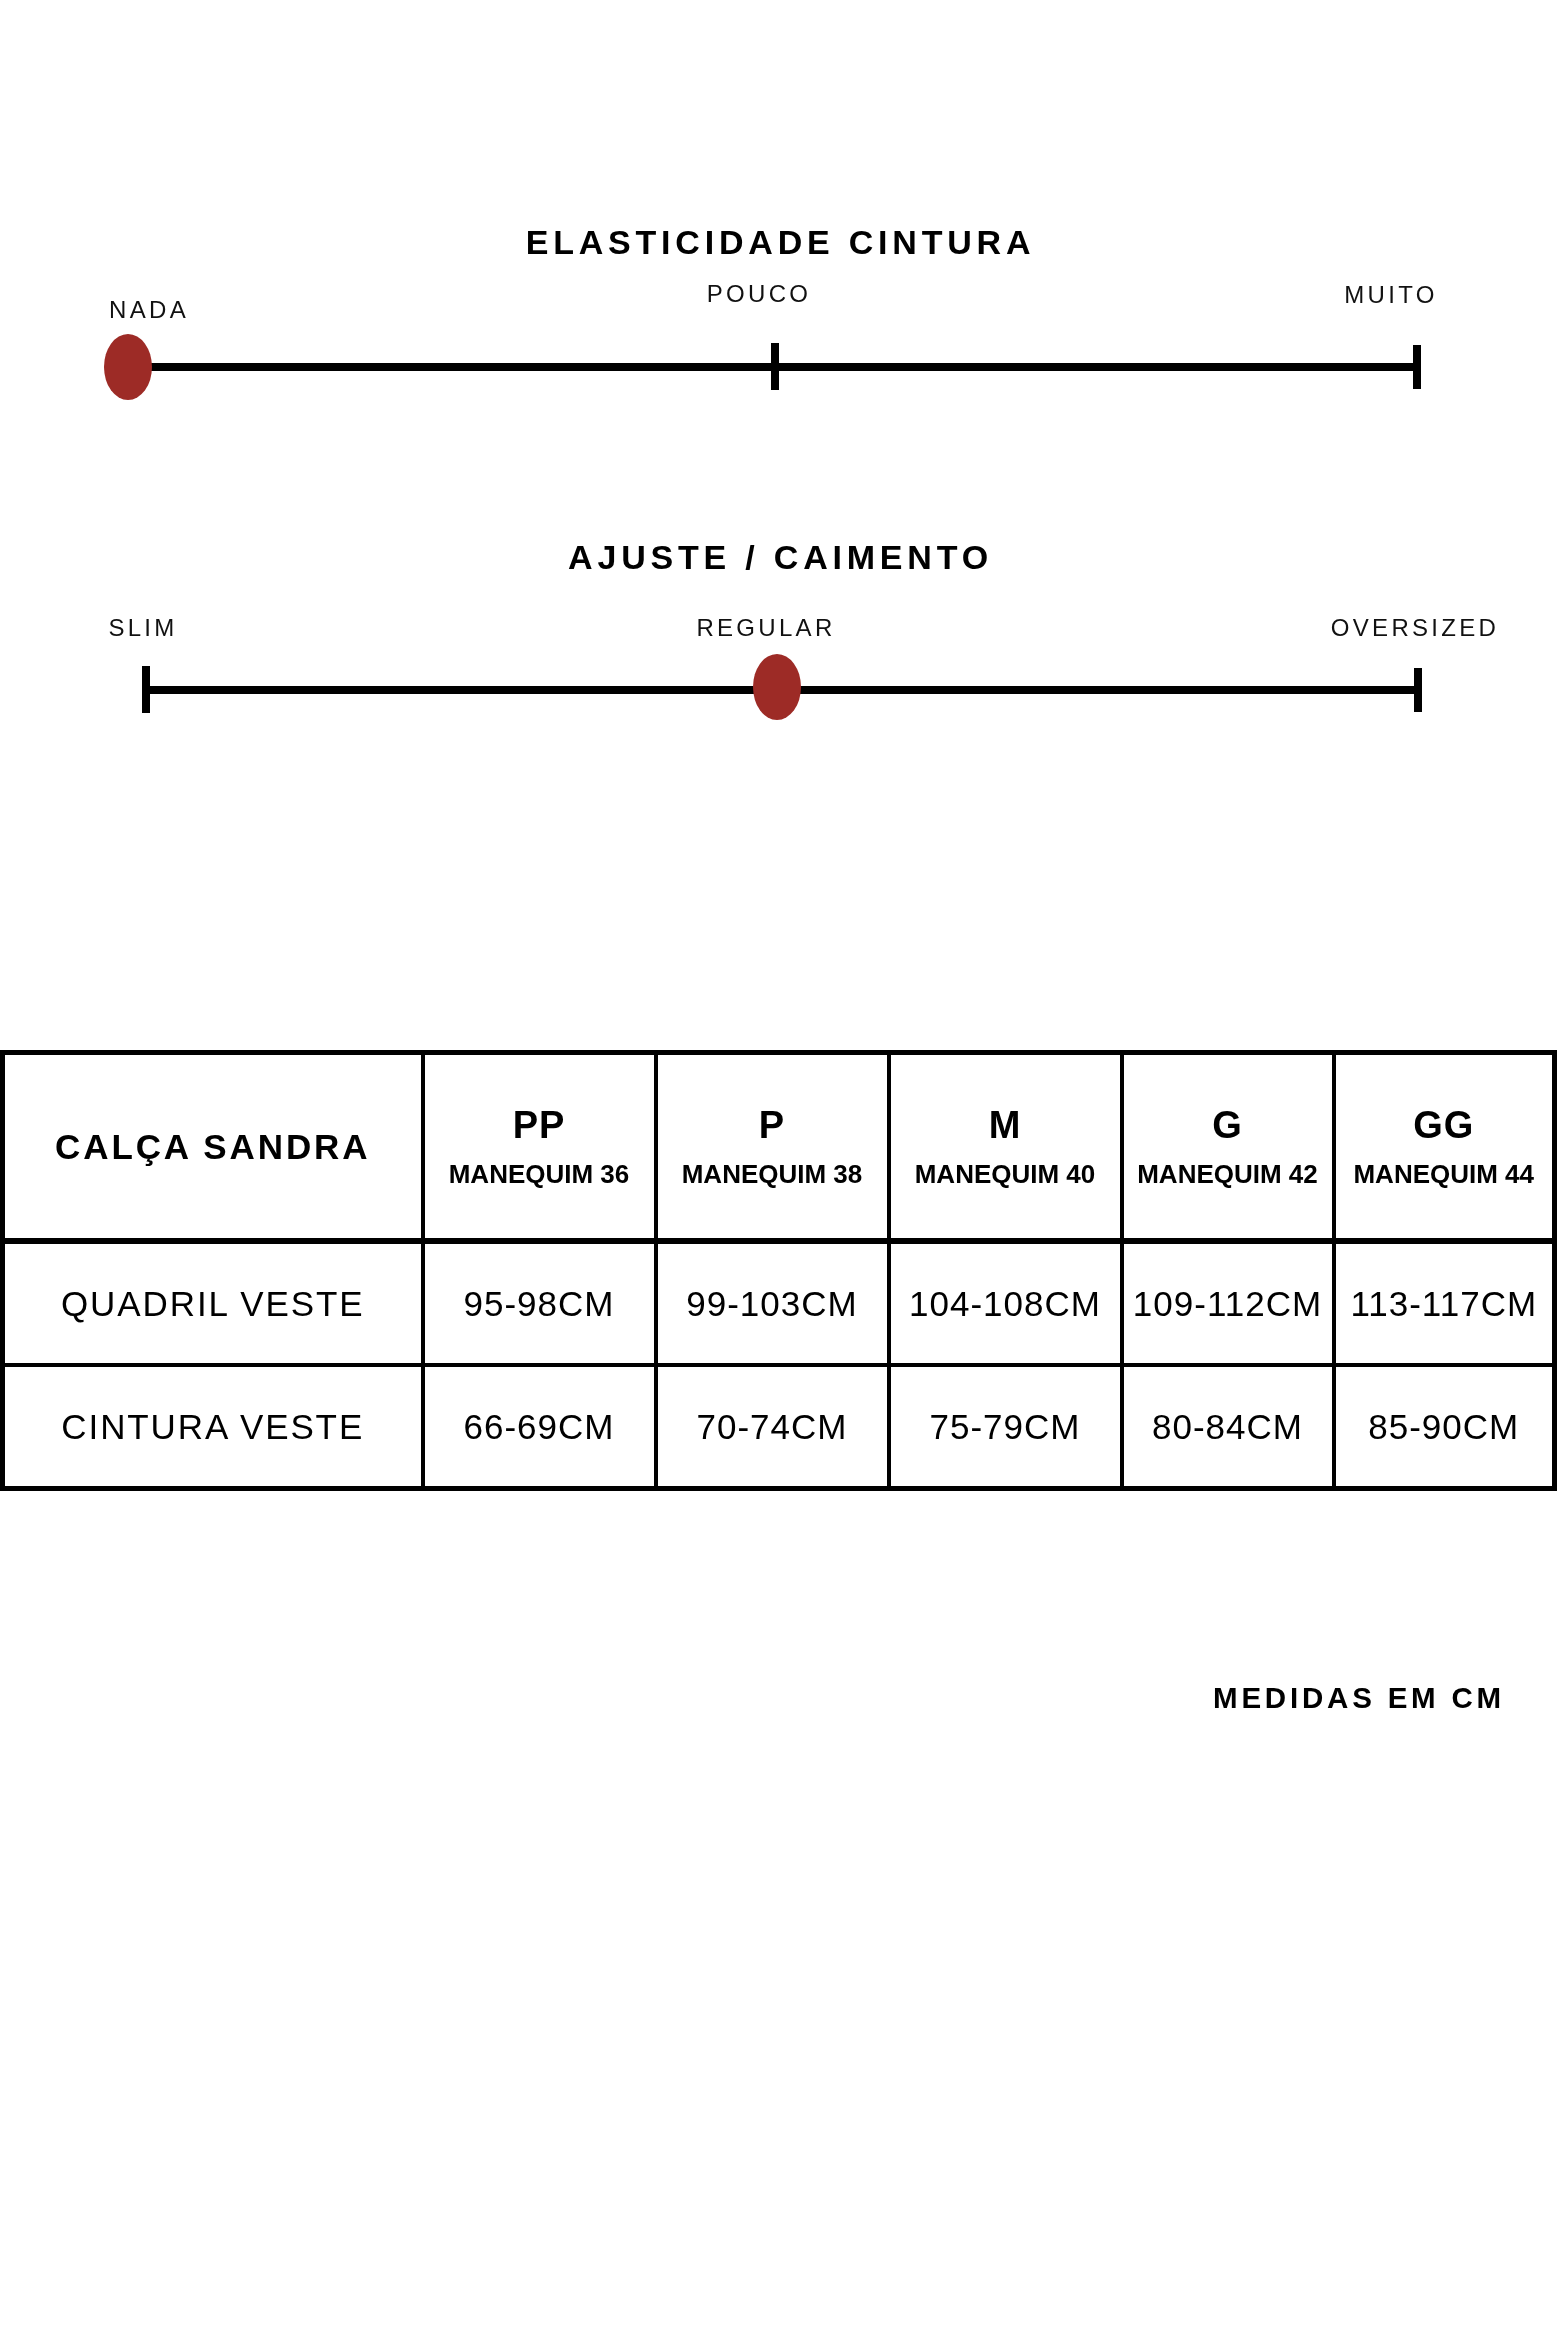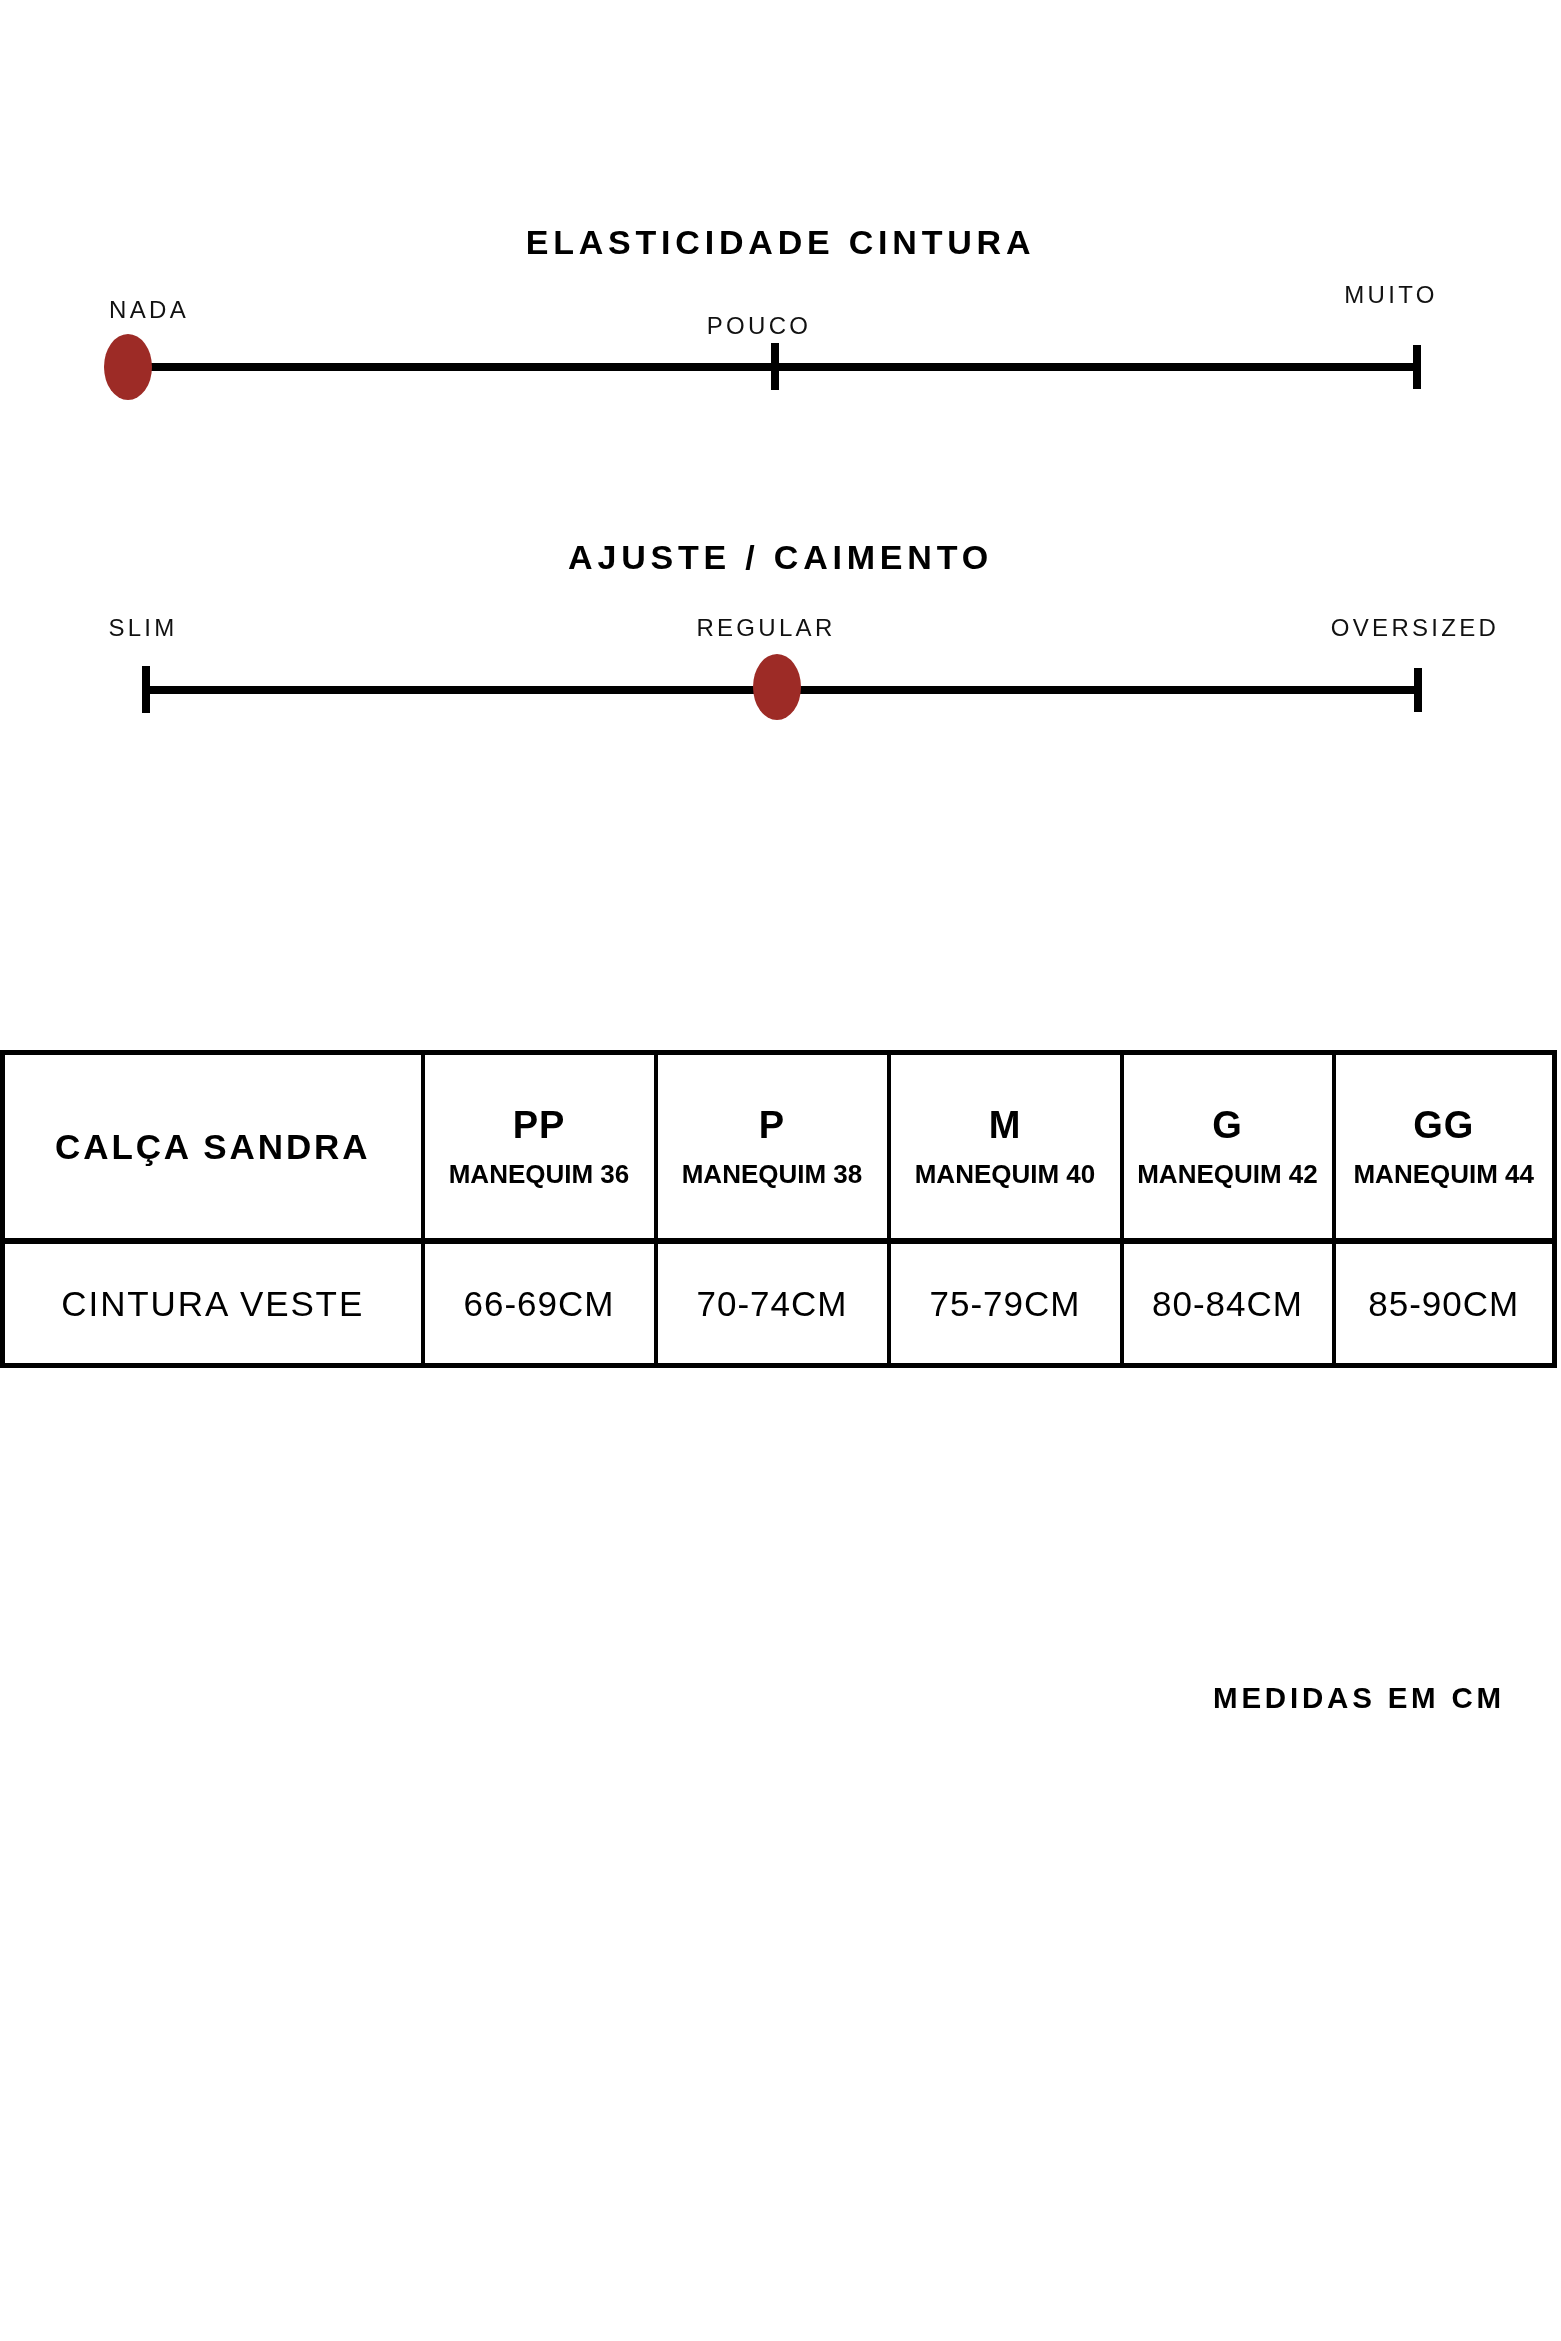--- a/index.html
+++ b/index.html
@@ -22,21 +22,21 @@
   }
   #title-elasticity { top:223px; }
   #title-fit        { top:538px; }
 
   .slider-label {
     position:absolute; transform:translateX(-50%);
     font-size:24px; font-weight:normal; letter-spacing:3.3px;
     white-space:nowrap; color:#111;
   }
   #lbl-nada      { left:149px;  top:296px; }
-  #lbl-pouco     { left:759px; top:312px; }
+  #lbl-pouco     { left:759px; top:280px; }
   #lbl-muito     { left:1391px; top:281px; }
   #lbl-slim      { left:143px;  top:614px; }
   #lbl-regular   { left:766px; top:614px; }
   #lbl-oversized { left:1415px; top:614px; }
 
   .track { position:absolute; background:#000; height:7.6px; }
   #track-elasticity { left:128px; top:363px;  width:1289px; }
   #track-fit        { left:146px; top:686px; width:1272px; }
 
   .tick { position:absolute; background:#000; width:7.6px; }
@@ -142,20 +142,28 @@
           <div class="mannequin">MANEQUIM 42</div>
         </th>
         <th>
           <div class="size-letter">GG</div>
           <div class="mannequin">MANEQUIM 44</div>
         </th>
       </tr>
     </thead>
     <tbody>
       <tr>
+        <td class="row-label">QUADRIL VESTE</td>
+        <td class="cell-value">95-98CM</td>
+        <td class="cell-value">99-103CM</td>
+        <td class="cell-value">104-108CM</td>
+        <td class="cell-value">109-112CM</td>
+        <td class="cell-value">113-117CM</td>
+      </tr>
+      <tr>
         <td class="row-label">CINTURA VESTE</td>
         <td class="cell-value">66-69CM</td>
         <td class="cell-value">70-74CM</td>
         <td class="cell-value">75-79CM</td>
         <td class="cell-value">80-84CM</td>
         <td class="cell-value">85-90CM</td>
       </tr>
     </tbody>
   </table>
 

